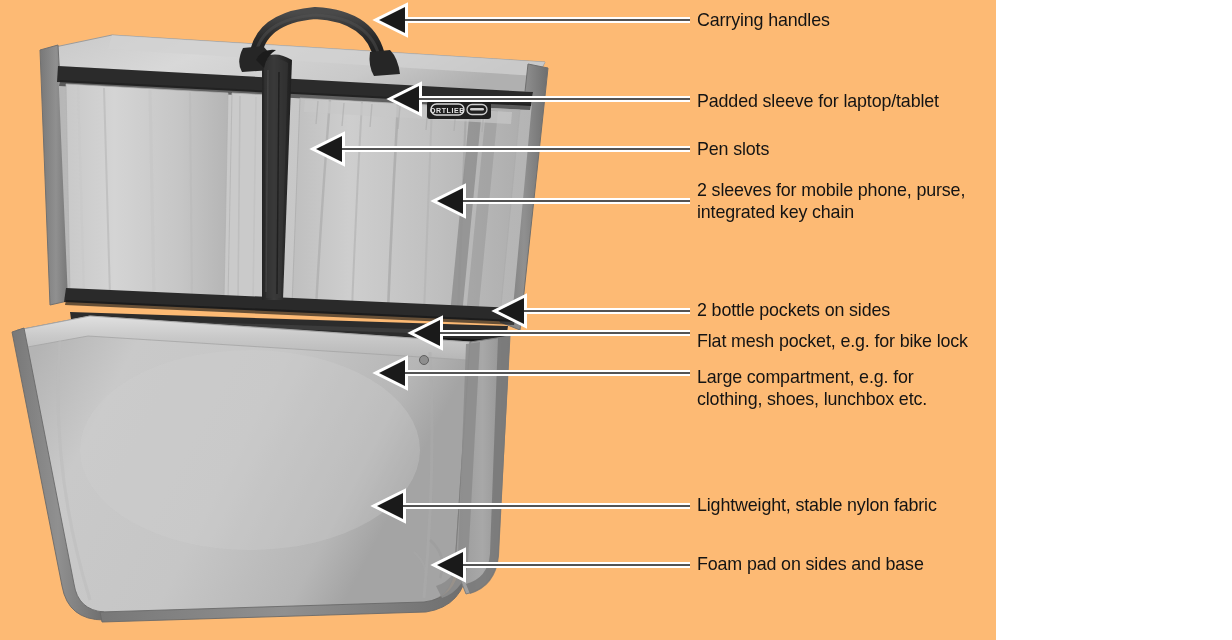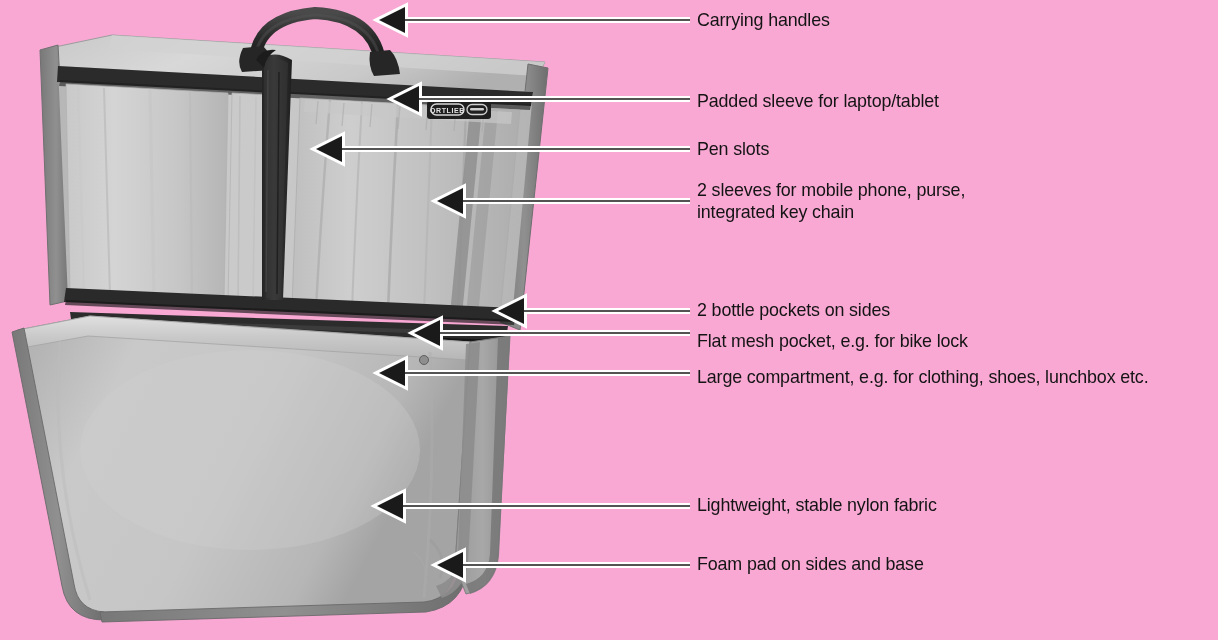--- a/index.html
+++ b/index.html
@@ -7,23 +7,23 @@
     margin: 0;
     padding: 0;
     background: #ffffff;
   }
   body {
     font-family: "Liberation Sans", "DejaVu Sans", sans-serif;
     -webkit-font-smoothing: antialiased;
   }
   #stage {
     position: relative;
-    width: 1218px;
+    width: 996px;
     height: 640px;
-    background: #f9a8d4;
+    background: #fdba74;
     overflow: hidden;
   }
 
   
   #product {
     position: absolute;
     left: 0;
     top: 0;
     width: 620px;
     height: 640px;

